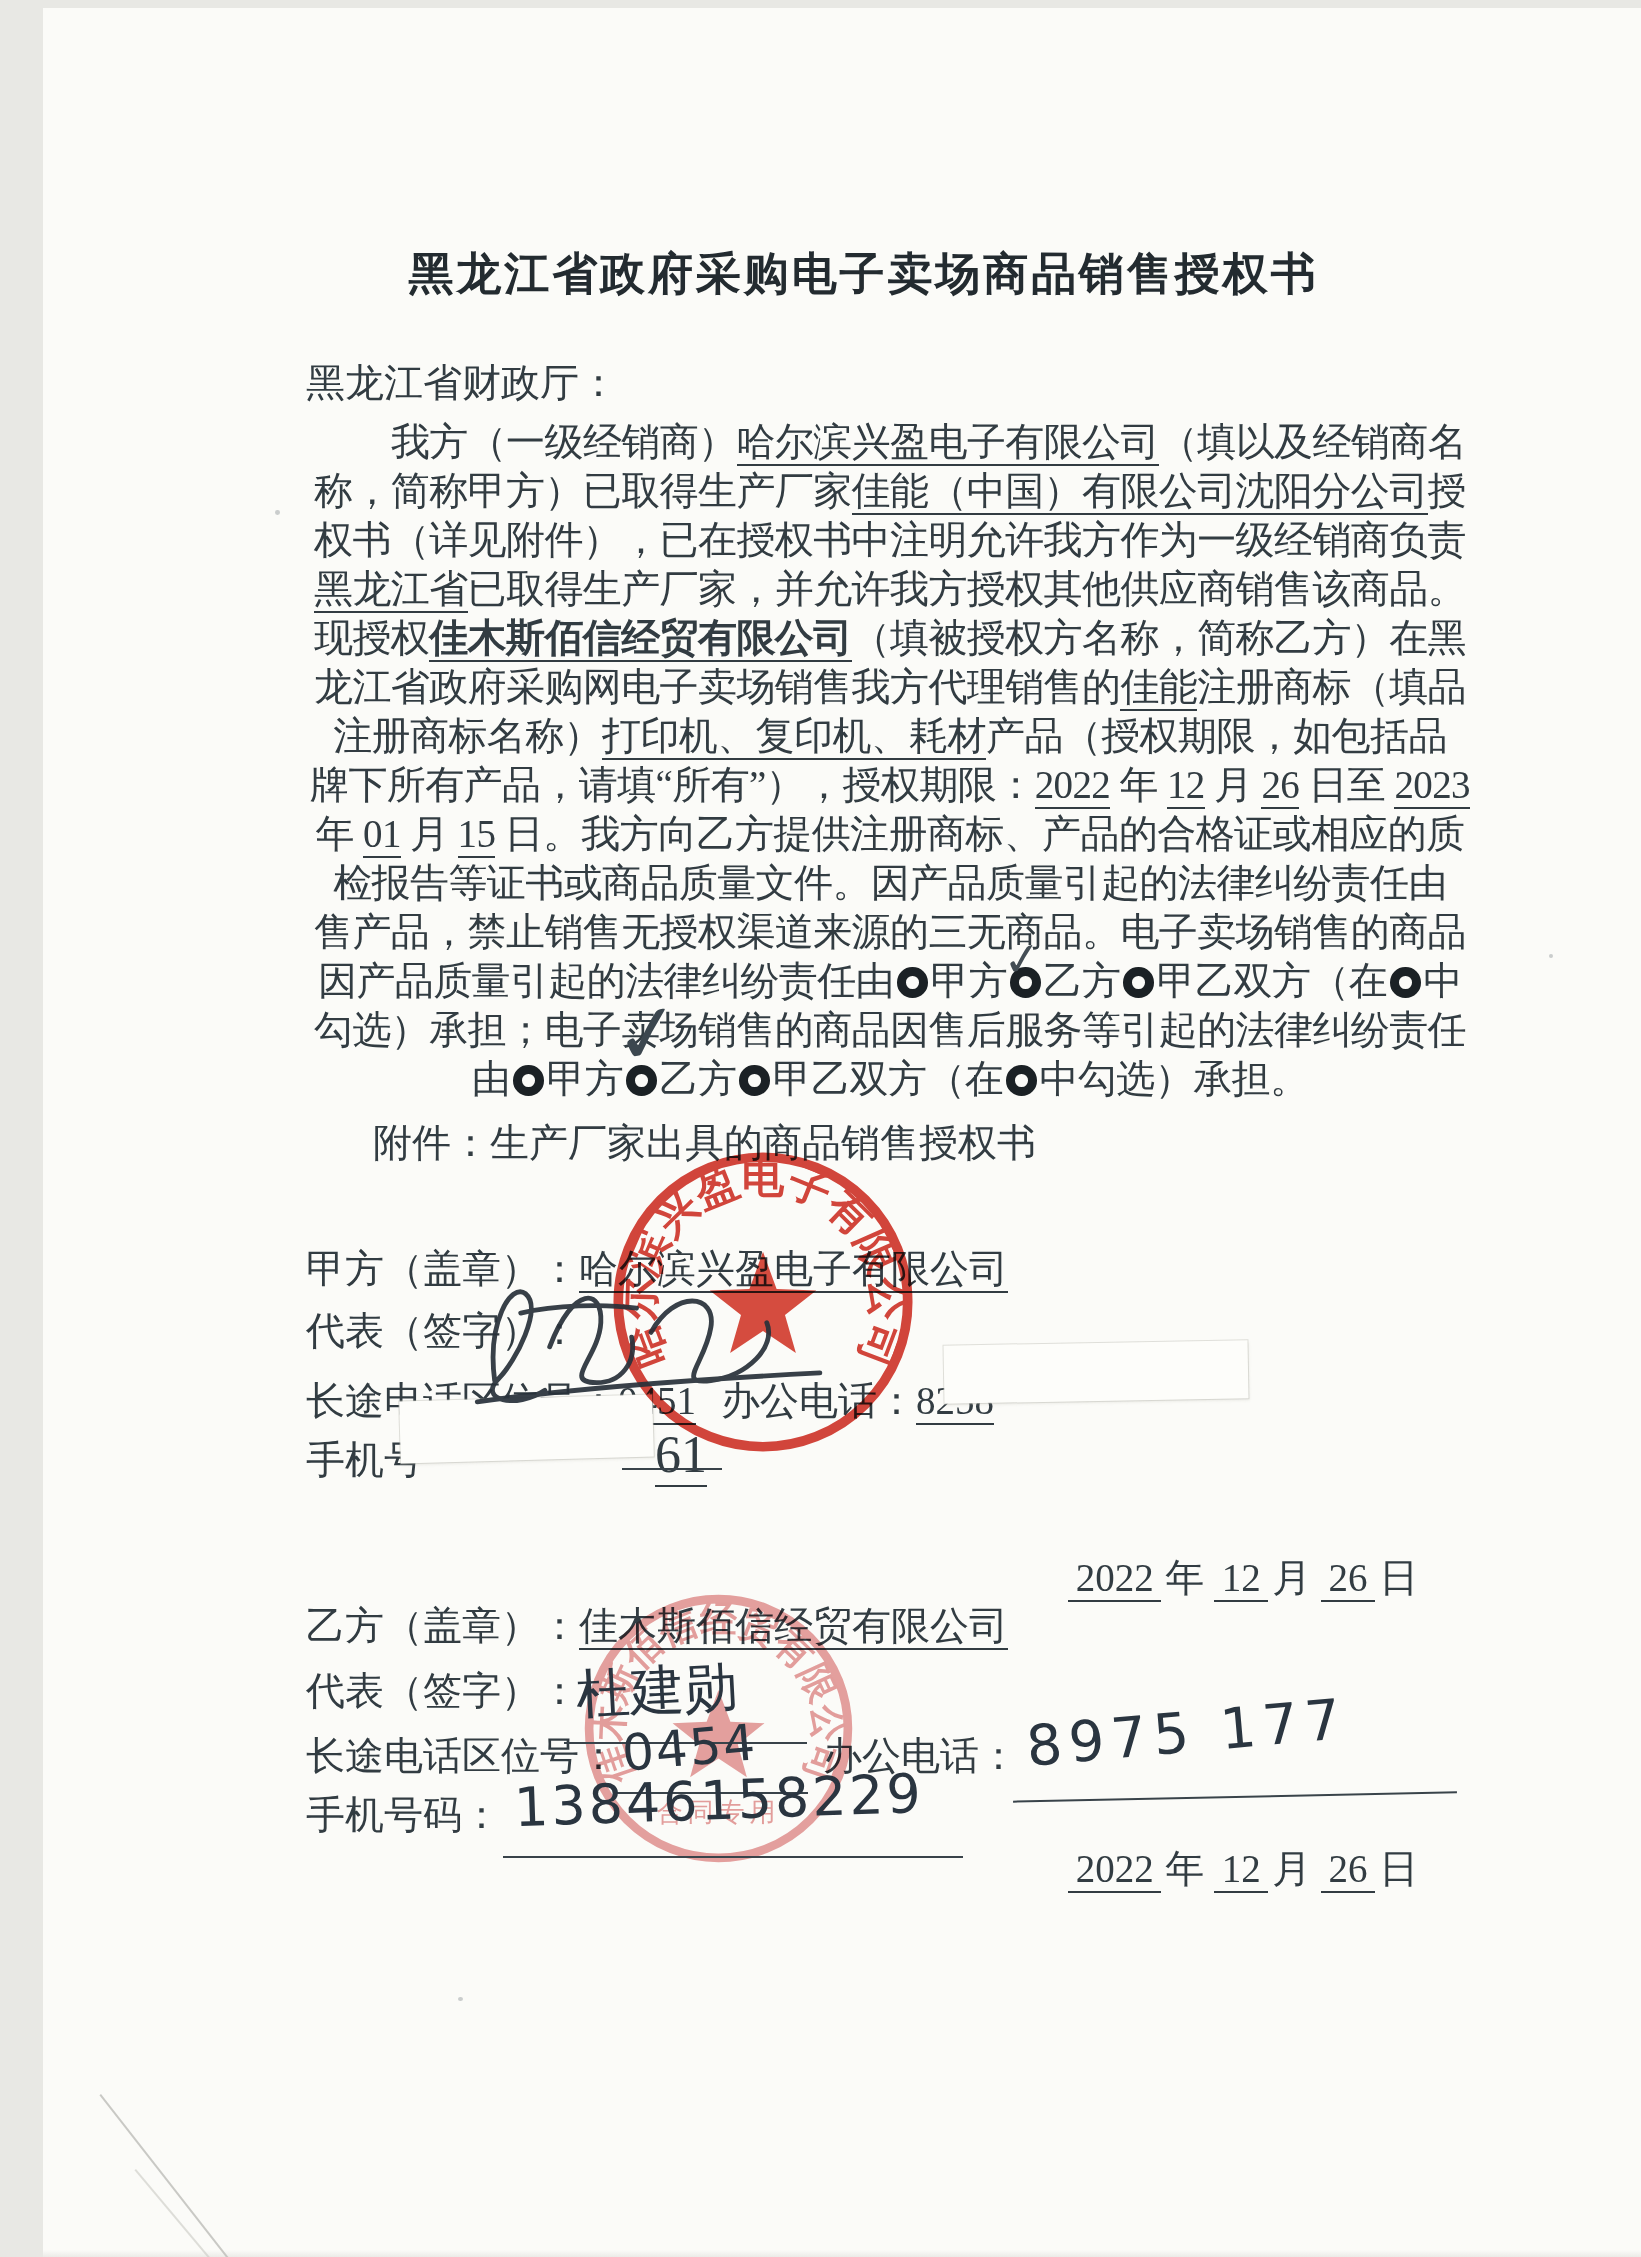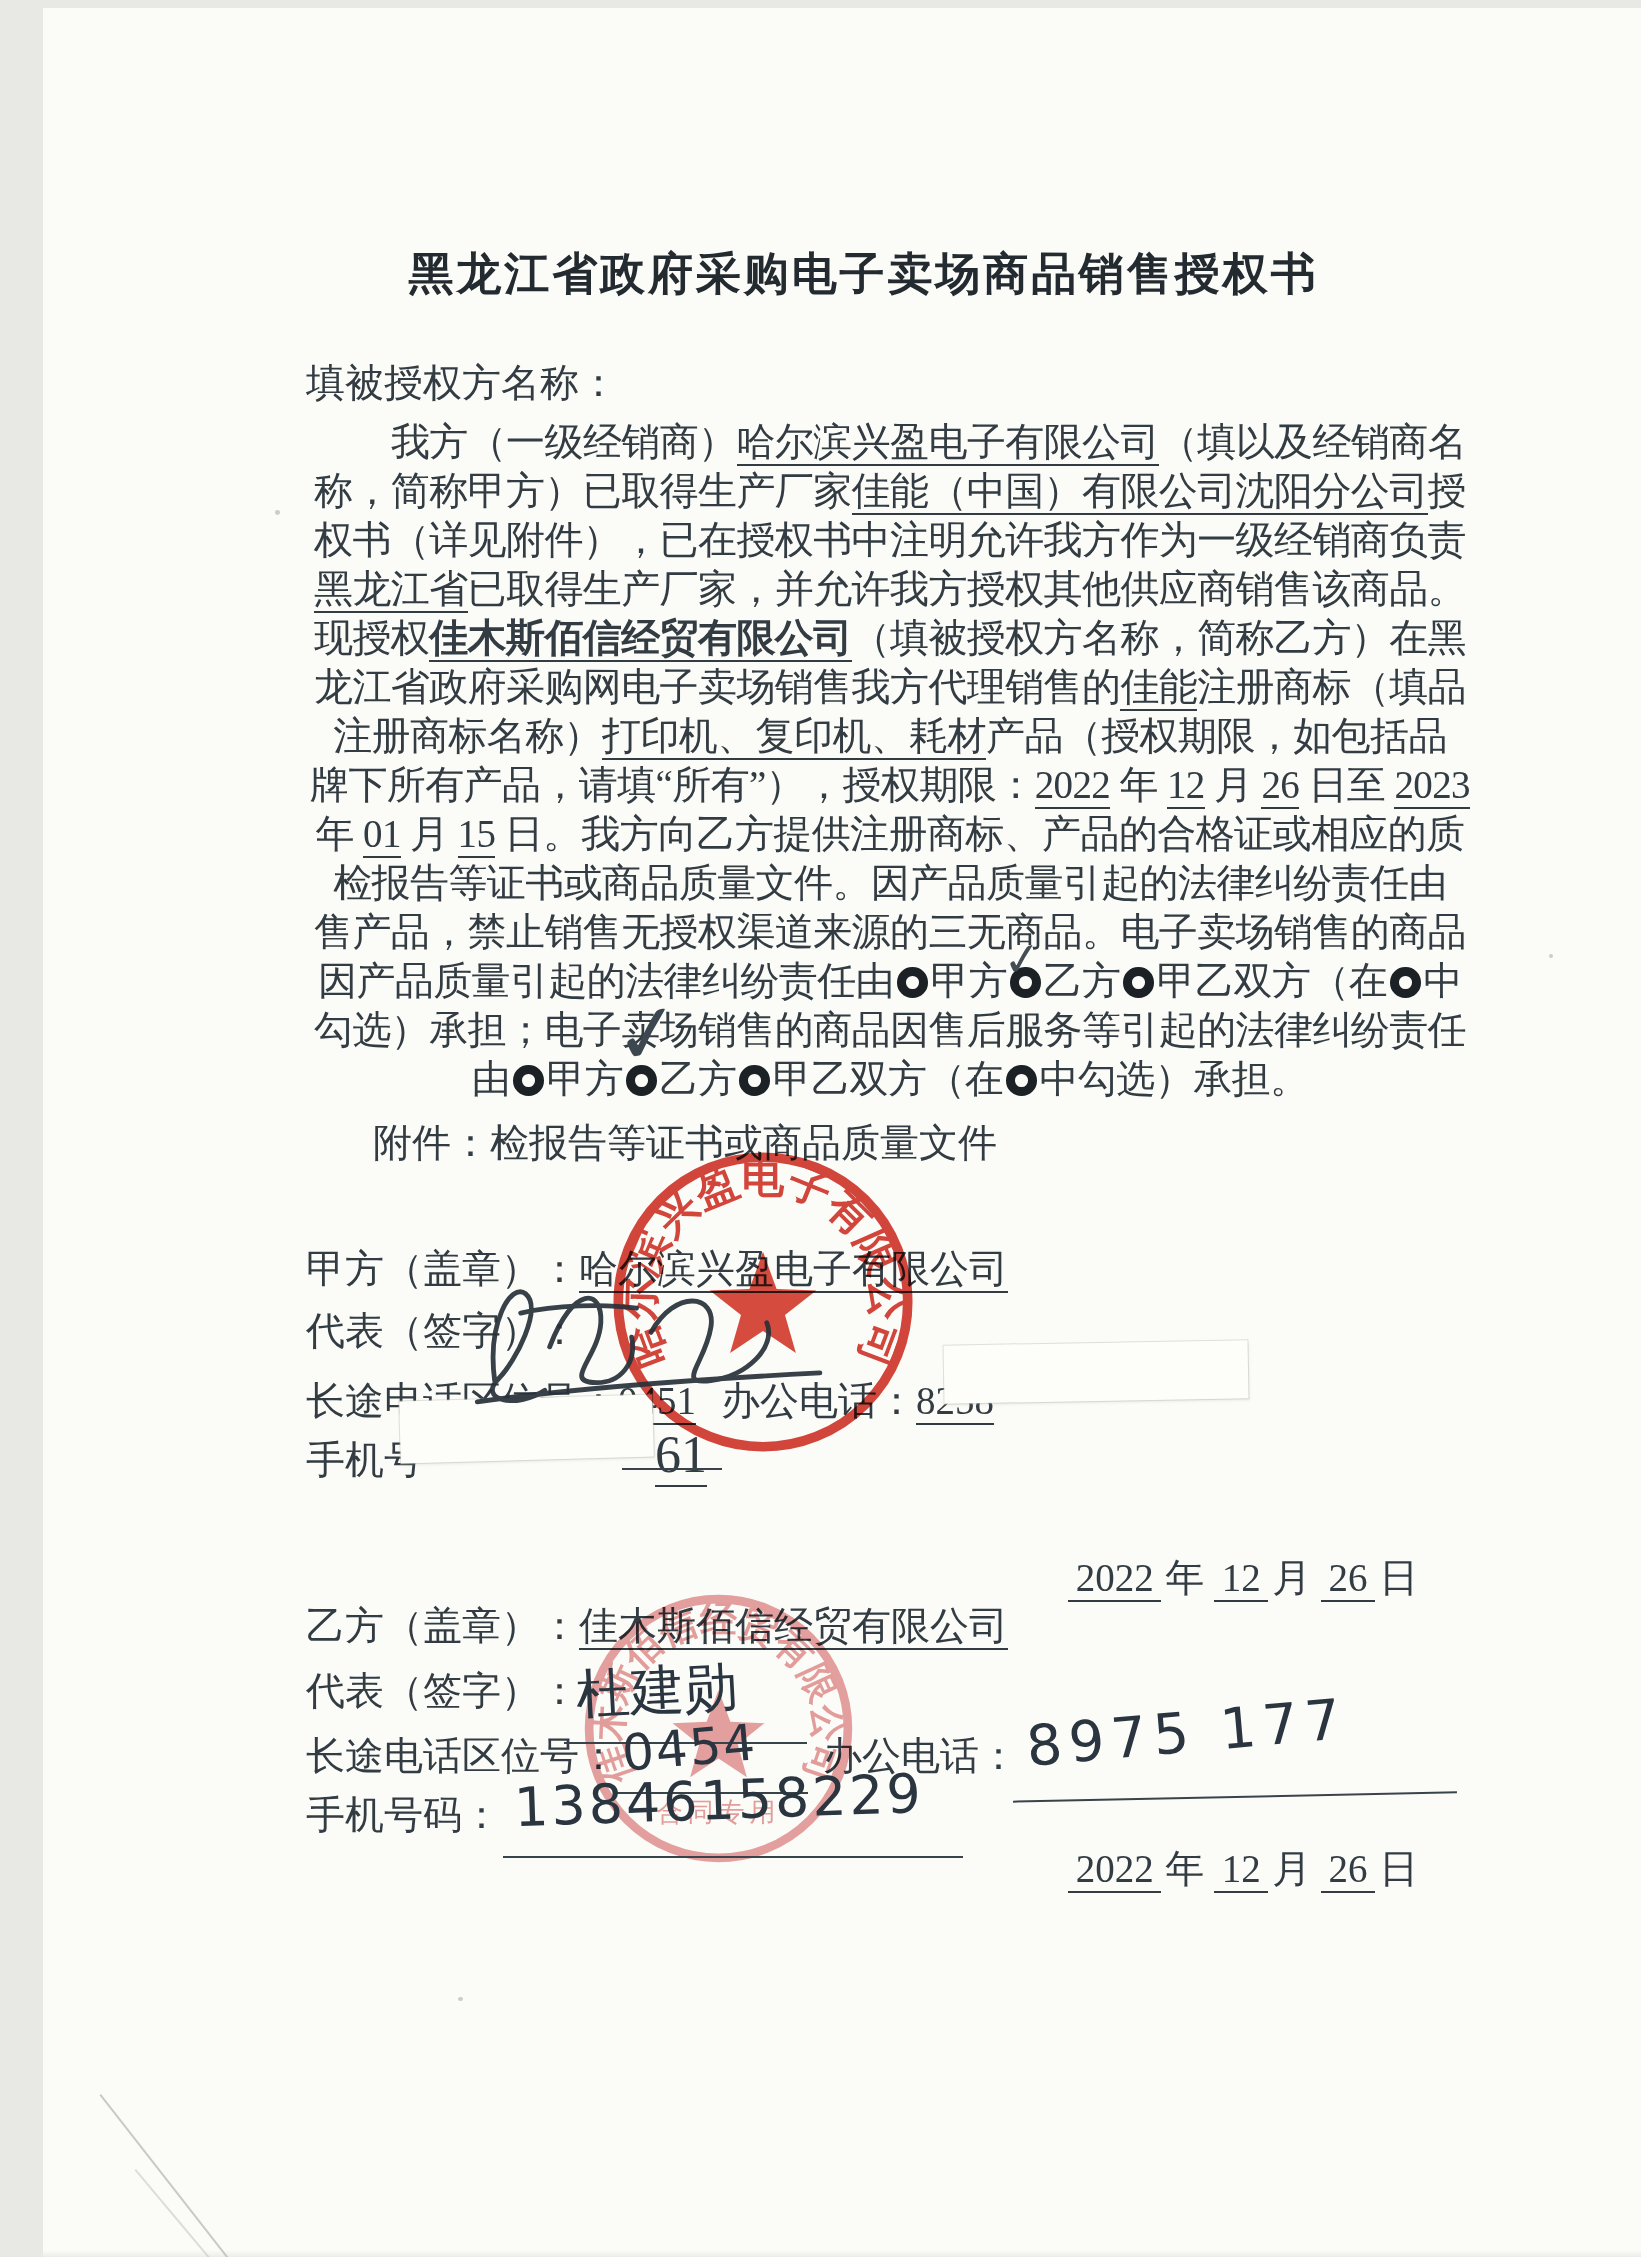--- a/index.html
+++ b/index.html
@@ -53,38 +53,38 @@
 
 <div class="page">
 
   <div class="edge-left"></div>
   <div class="edge-right"></div>
   <div class="edge-bottom"></div>
   <div class="fold"></div>
   <div class="fold2"></div>
 
   <div class="title">黑龙江省政府采购电子卖场商品销售授权书</div>
-  <div class="salutation">填被授权方名称：</div>
+  <div class="salutation">黑龙江省财政厅：</div>
   <div class="body-lines">
       <div class="bline indent"><span>我方（一级经销商）</span><span class="u">哈尔滨兴盈电子有限公司</span><span>（填以及经销商名</span></div>
       <div class="bline"><span>称，简称甲方）已取得生产厂家</span><span class="u">佳能（中国）有限公司沈阳分公司</span><span>授</span></div>
       <div class="bline"><span>权书（详见附件），已在授权书中注明允许我方作为一级经销商负责</span></div>
       <div class="bline"><span class="u">黑龙江省</span><span>已取得生产厂家，并允许我方授权其他供应商销售该商品。</span></div>
       <div class="bline"><span>现授权</span><span class="u b">佳木斯佰信经贸有限公司</span><span>（填被授权方名称，简称乙方）在黑</span></div>
       <div class="bline"><span>龙江省政府采购网电子卖场销售我方代理销售的</span><span class="u">佳能</span><span>注册商标（填品</span></div>
       <div class="bline"><span>注册商标名称）</span><span class="u">打印机、复印机、耗材</span><span>产品（授权期限，如包括品</span></div>
       <div class="bline"><span>牌下所有产品，请填“所有”），授权期限：</span><span class="u">2022</span><span> 年 </span><span class="u">12</span><span> 月 </span><span class="u">26</span><span> 日至 </span><span class="u">2023</span></div>
       <div class="bline"><span>年 </span><span class="u">01</span><span> 月 </span><span class="u">15</span><span> 日。我方向乙方提供注册商标、产品的合格证或相应的质</span></div>
       <div class="bline"><span>检报告等证书或商品质量文件。因产品质量引起的法律纠纷责任由</span></div>
       <div class="bline"><span>售产品，禁止销售无授权渠道来源的三无商品。电子卖场销售的商品</span></div>
       <div class="bline"><span>因产品质量引起的法律纠纷责任由</span><span class="ringwrap"><span class="ring"></span></span><span>甲方</span><span class="ringwrap chk-s"><span class="ring"></span></span><span>乙方</span><span class="ringwrap"><span class="ring"></span></span><span>甲乙双方（在</span><span class="ringwrap"><span class="ring"></span></span><span>中</span></div>
       <div class="bline"><span>勾选）承担；电子卖场销售的商品因售后服务等引起的法律纠纷责任</span></div>
       <div class="bline"><span>由</span><span class="ringwrap"><span class="ring"></span></span><span>甲方</span><span class="ringwrap chk-b"><span class="ring"></span></span><span>乙方</span><span class="ringwrap"><span class="ring"></span></span><span>甲乙双方（在</span><span class="ringwrap"><span class="ring"></span></span><span>中勾选）承担。</span></div>
     </div>
-  <div class="attachment">附件：检报告等证书或商品质量文件</div>
+  <div class="attachment">附件：生产厂家出具的商品销售授权书</div>
 
   <div class="fline" style="top:1234px">
     <span>甲方（盖章）：</span><span class="u">哈尔滨兴盈电子有限公司</span>
   </div>
   <div class="fline" style="top:1296px">
     <span>代表（签字）：</span>
   </div>
   <div class="fline" style="top:1366px">
     <span>长途电话区位号：</span><span class="u">0451</span><span class="gap">办公电话：</span><span class="u">8258</span>
   </div>

